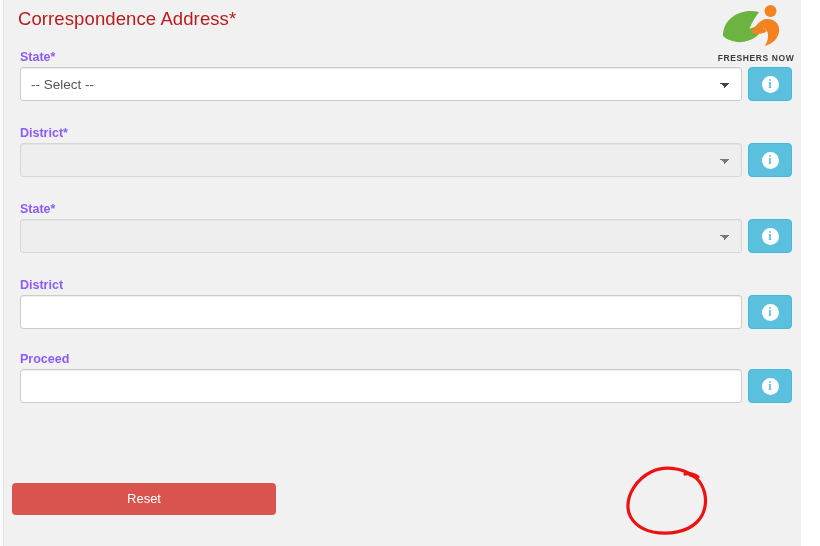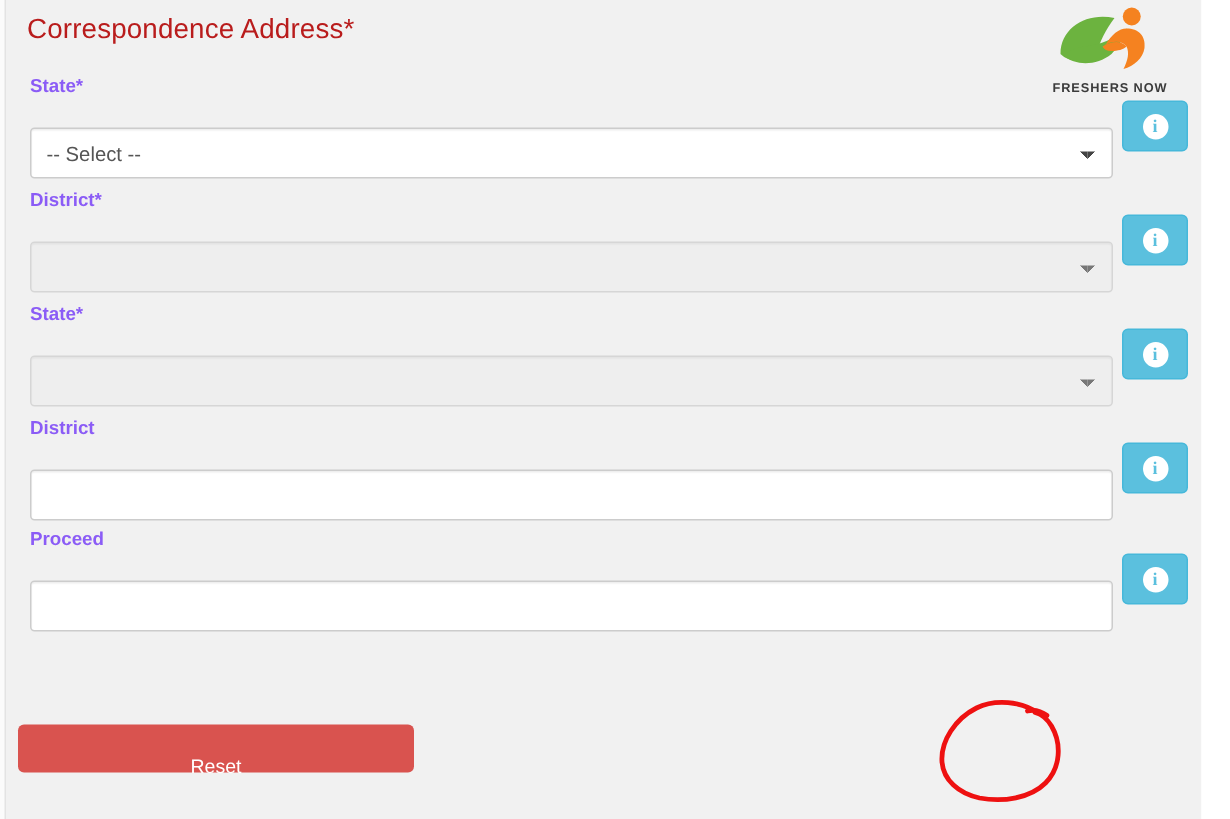--- a/index.html
+++ b/index.html
@@ -39,21 +39,21 @@
     font-size: 18.5px;
     font-weight: 400;
     color: #b91c1c;
     letter-spacing: 0.1px;
     white-space: nowrap;
   }
 
   
   #logo {
     position: absolute;
-    right: 20px; top: 2px;
+    right: 4px; top: 2px;
     width: 82px; height: 62px;
   }
   #logo svg { display: block; }
   #logo-text {
     position: absolute;
     left: 0; bottom: 1px;
     width: 82px;
     text-align: center;
     font-size: 8.5px;
     font-weight: 700;
@@ -86,21 +86,20 @@
     font-family: "Liberation Sans", sans-serif;
     font-size: 13.5px;
     color: #555555;
     background-color: #ffffff;
     border: 1px solid #cccccc;
     border-radius: 3px;
     box-shadow: inset 0 1px 1px rgba(0,0,0,.075);
     outline: none;
     -webkit-appearance: none;
     appearance: none;
-    margin-top: 18px;
   }
 
   select.ctl {
     background-image:
       linear-gradient(45deg, transparent 50%, #444 50%),
       linear-gradient(135deg, #444 50%, transparent 50%);
     background-position:
       calc(100% - 16px) 15px,
       calc(100% - 11px) 15px;
     background-size: 5px 5px, 5px 5px;
@@ -157,21 +156,21 @@
     position: absolute;
     height: 32px;
     border: none;
     border-radius: 4px;
     color: #ffffff;
     font-family: "Liberation Sans", sans-serif;
     font-size: 13px;
     cursor: pointer;
     text-align: center;
     line-height: 32px;
-    padding: 12px;
+    padding: 0;
   }
   #reset-button {
     left: 8px; top: 483px;
     width: 264px;
     background: #d9534f;
   }
   #proceed-button {
     left: 537px; top: 483px;
     width: 264px;
     background: #5cb85c;

